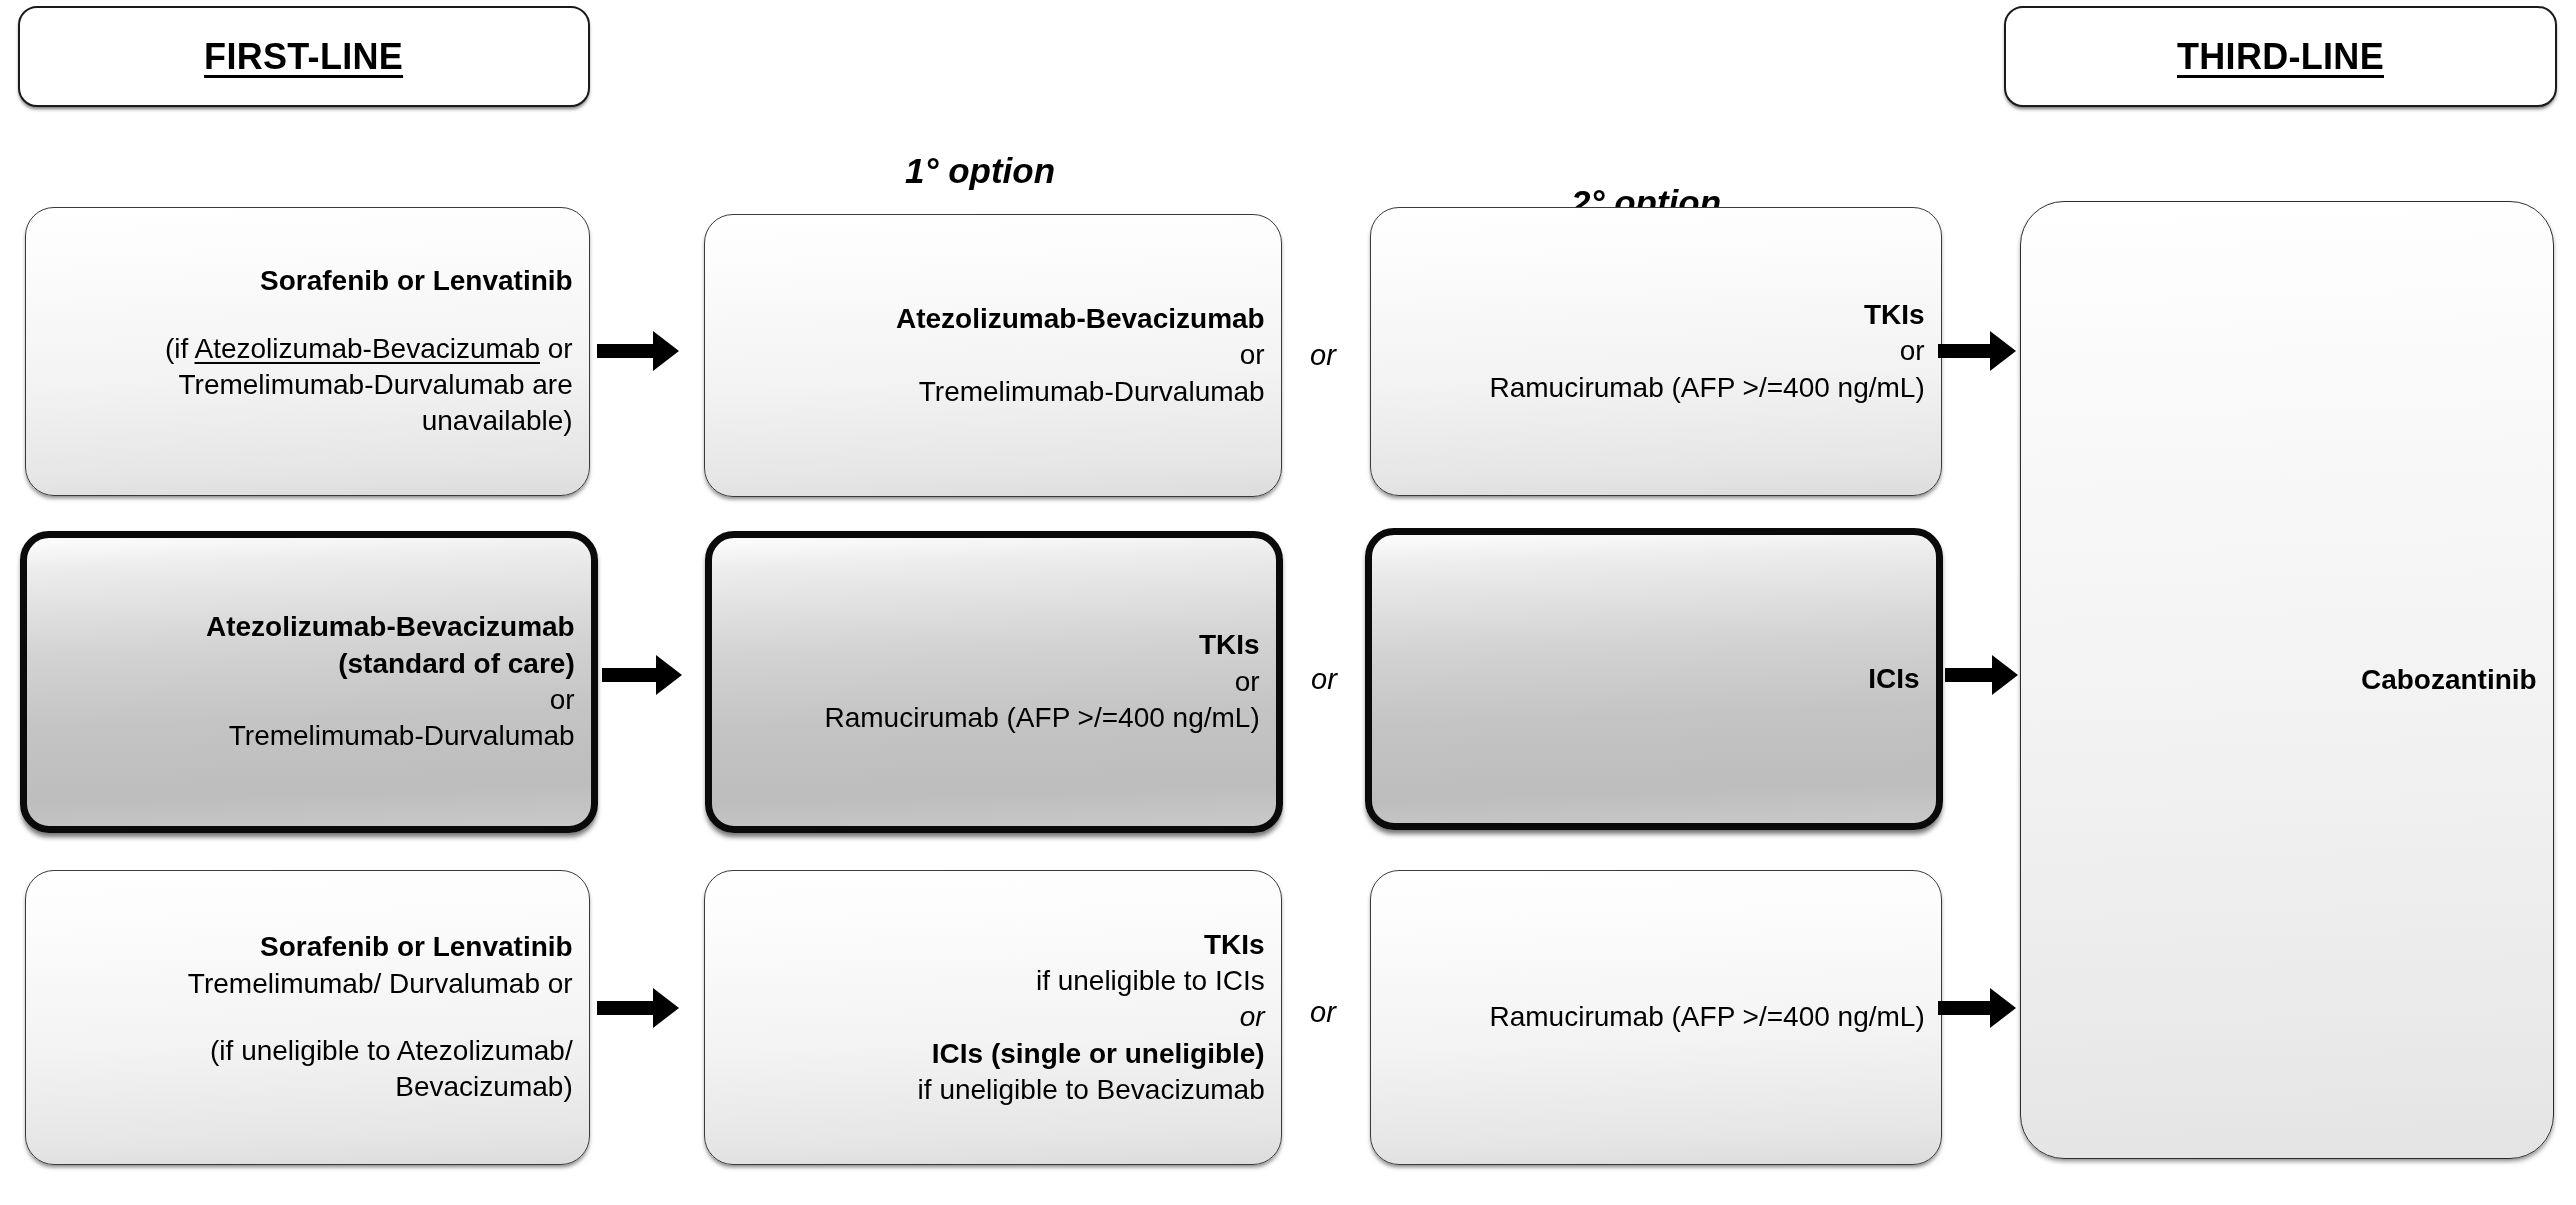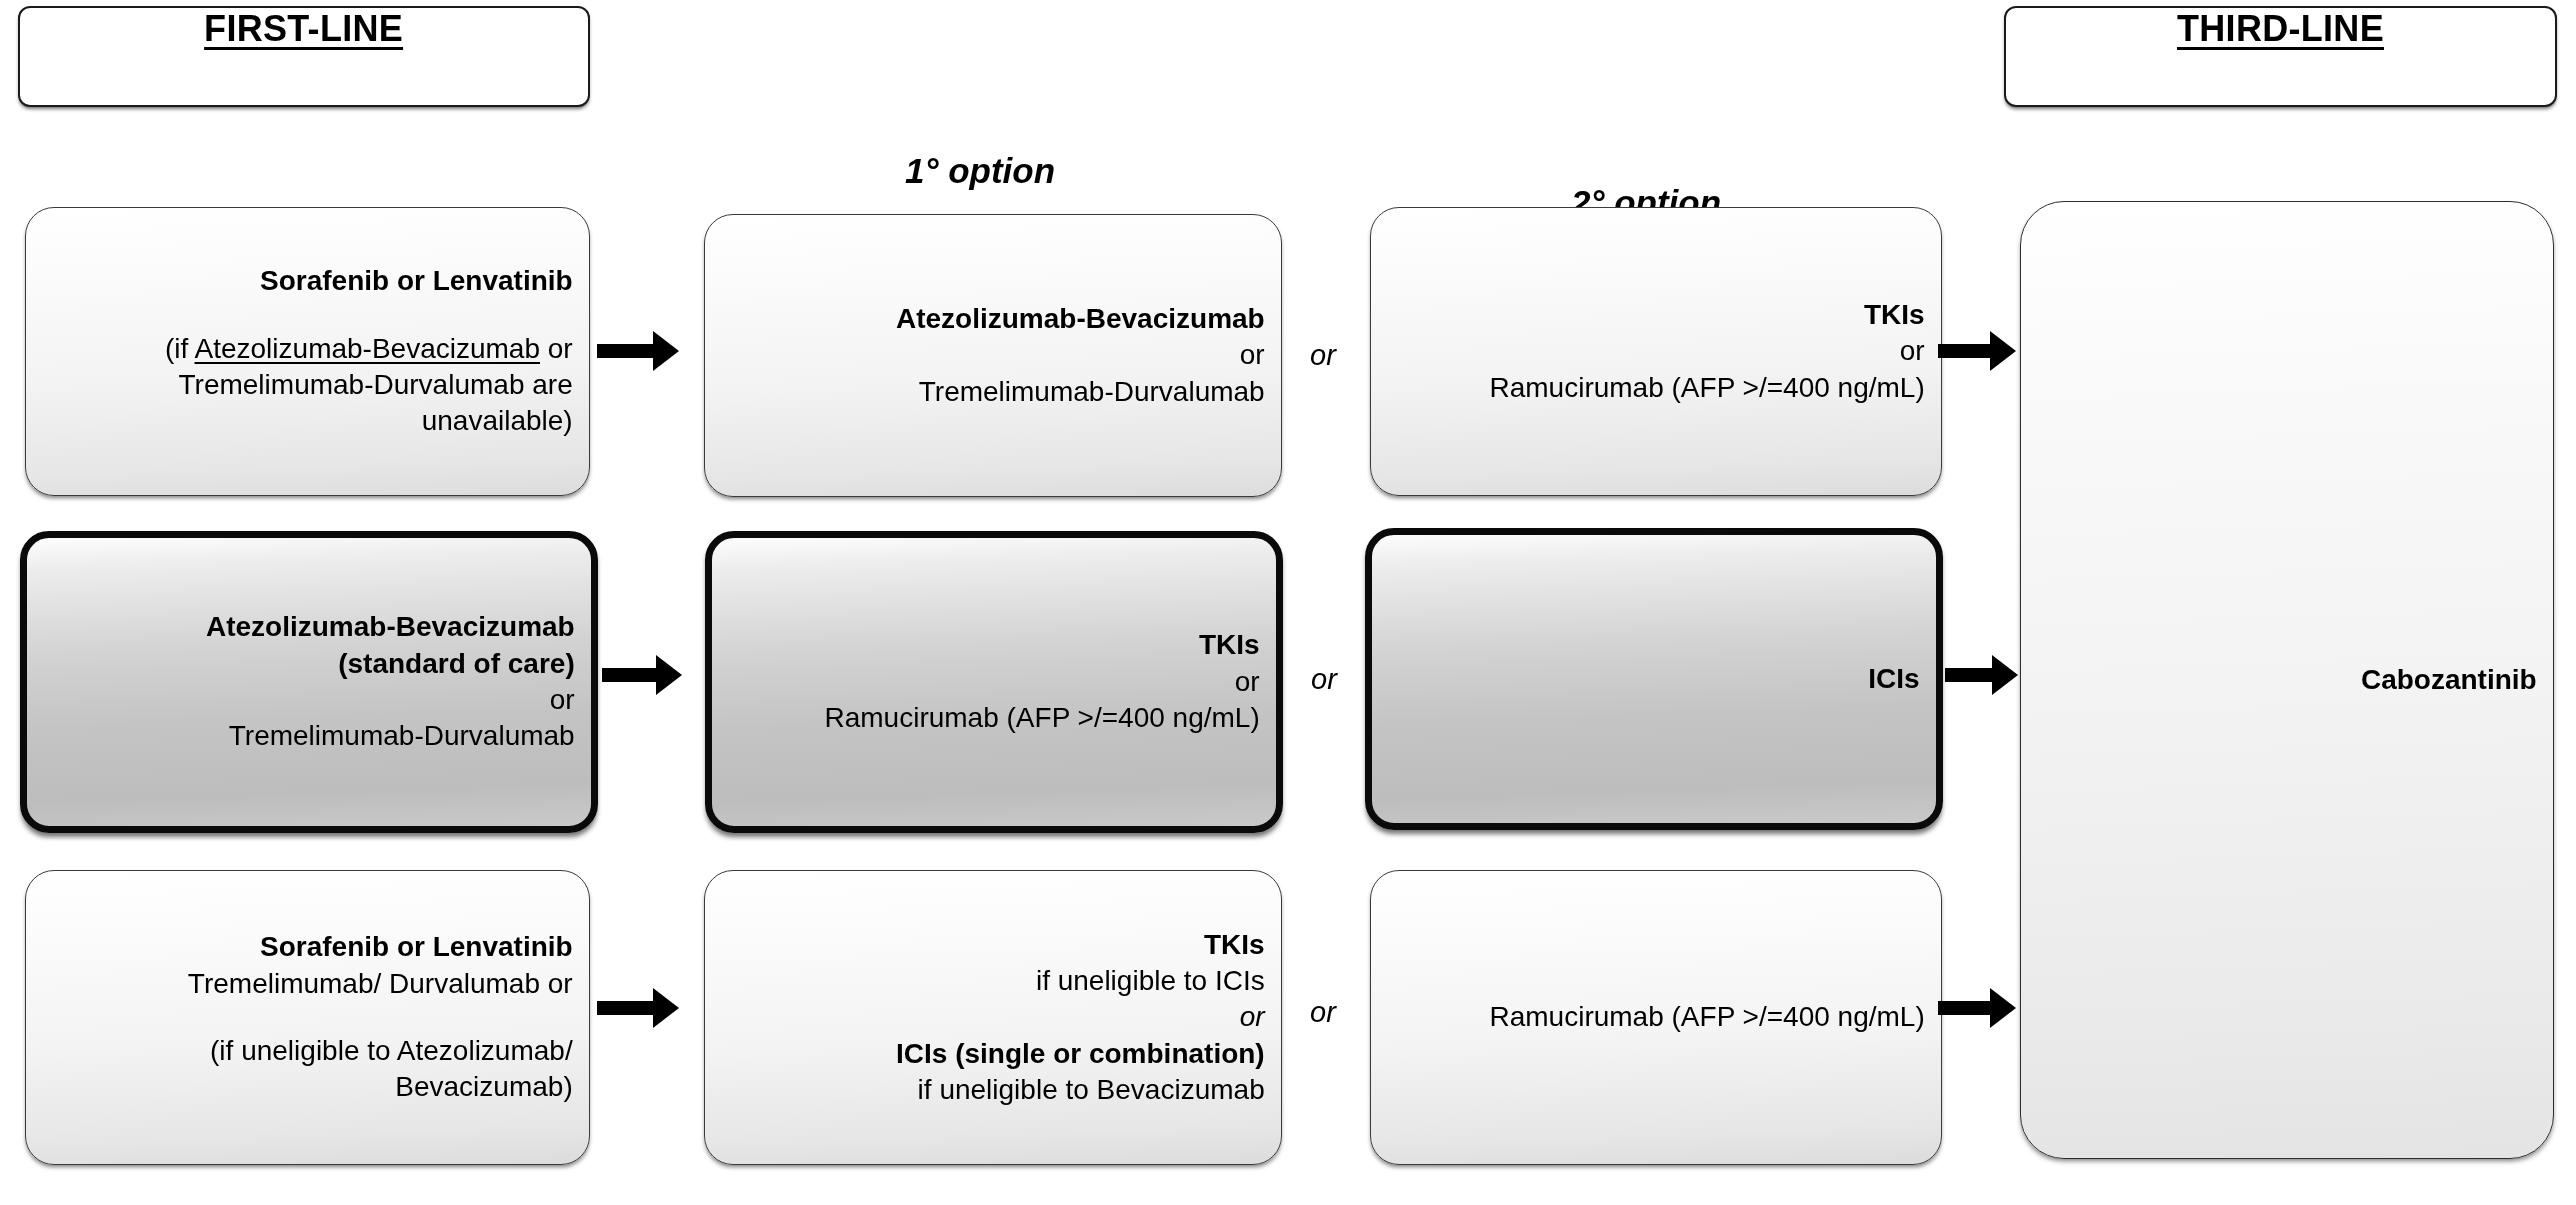--- a/index.html
+++ b/index.html
@@ -17,24 +17,24 @@
     height: 1206px;
     background: #ffffff;
     overflow: hidden;
   }
 
   
   .header-box {
     position: absolute;
     background: #ffffff;
     border: 2.5px solid #1a1a1a;
-    border-radius: 12px;
+    border-radius: 19px;
     box-shadow: 0 3.1px 3.8px -1.3px rgba(0,0,0,0.55);
     display: flex;
-    align-items: flex-start;
+    align-items: center;
     justify-content: center;
     box-sizing: border-box;
   }
   .header-box .htxt {
     font-size: 36px;
     font-weight: bold;
     letter-spacing: 0.3px;
     text-decoration: underline;
     text-underline-offset: 6.3px;
     text-decoration-thickness: 3.1px;
@@ -188,21 +188,21 @@
     <span class="line gap">(if uneligible to Atezolizumab/</span>
     <span class="line">Bevacizumab)</span>
   </div>
 
   <div class="arrow" style="left:597px; top:1001px; width:57px;"></div>
 
   <div class="node light" style="left:704px; top:870px; width:578px; height:295px;">
     <span class="line b">TKIs</span>
     <span class="line">if uneligible to ICIs</span>
     <span class="line i">or</span>
-    <span class="line b">ICIs (single or combination)</span>
+    <span class="line b">ICIs (single or uneligible)</span>
     <span class="line">if uneligible to Bevacizumab</span>
   </div>
 
   <div class="or-conn" style="left:1282px; top:996px; width:82px;">or</div>
 
   <div class="node light" style="left:1370px; top:870px; width:572px; height:295px;">
     <span class="line">Ramucirumab (AFP &gt;/=400 ng/mL)</span>
   </div>
 
   <div class="arrow" style="left:1938px; top:1001px; width:53px;"></div>

